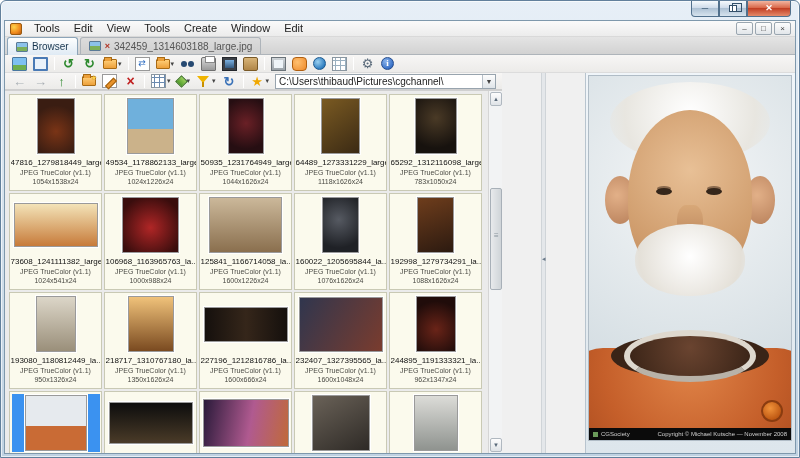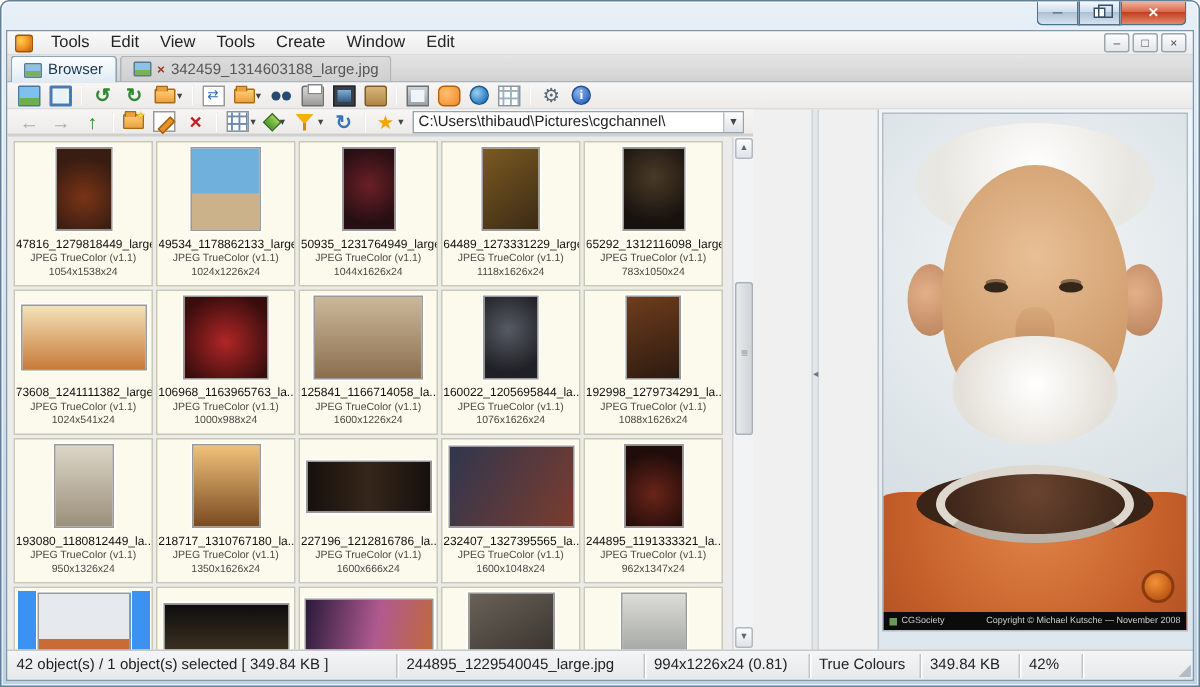--- a/index.html
+++ b/index.html
@@ -506,24 +506,15 @@
                 <span>CGSociety</span>
               </span>
             <span class="cap">
                 <span>Copyright © Michael Kutsche — November 2008</span>
               </span>
           </div>
         </div>
       </div>
     </div>
 
-    <div id="statusbar">
-      <div class="seg">42 object(s) / 1 object(s) selected [ 349.84 KB ]</div>
-        <div class="seg">244895_1229540045_large.jpg</div>
-        <div class="seg">994x1226x24 (0.81)</div>
-        <div class="seg">True Colours</div>
-        <div class="seg">349.84 KB</div>
-        <div class="seg">42%</div>
-        <span id="resize-grip">◢</span>
-    </div>
 
   </div>
 </div>
 
 </body></html>

